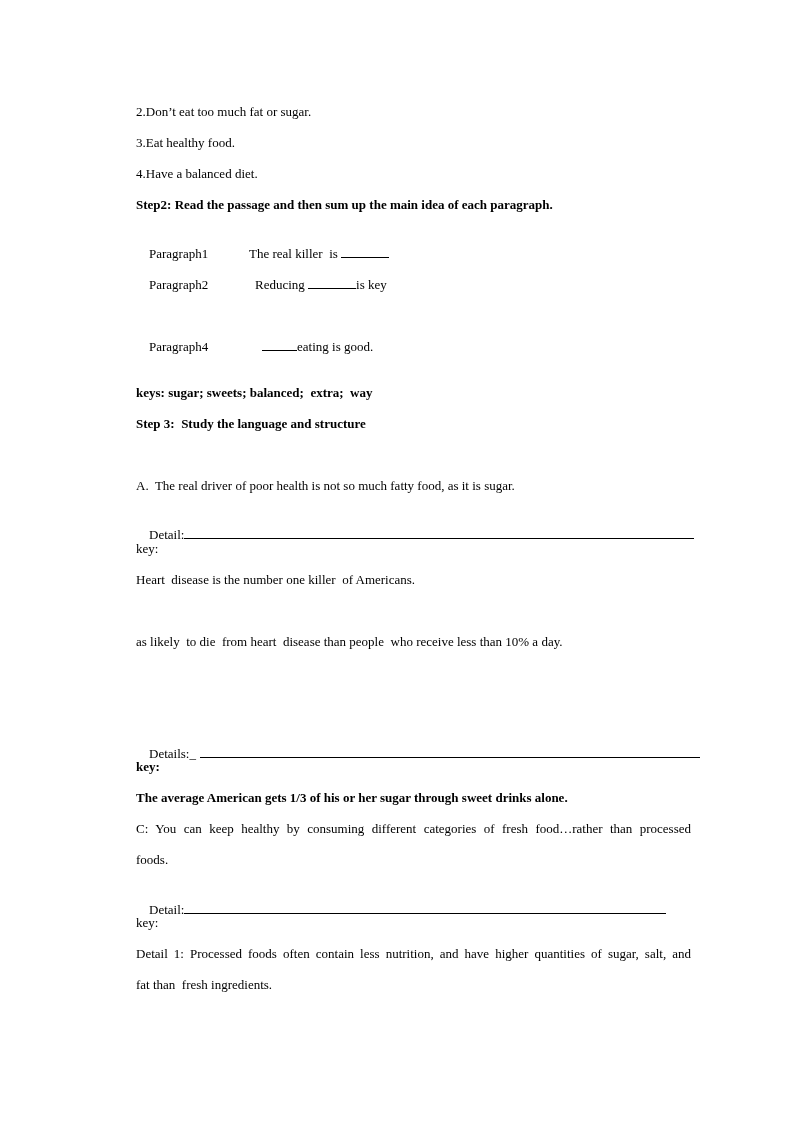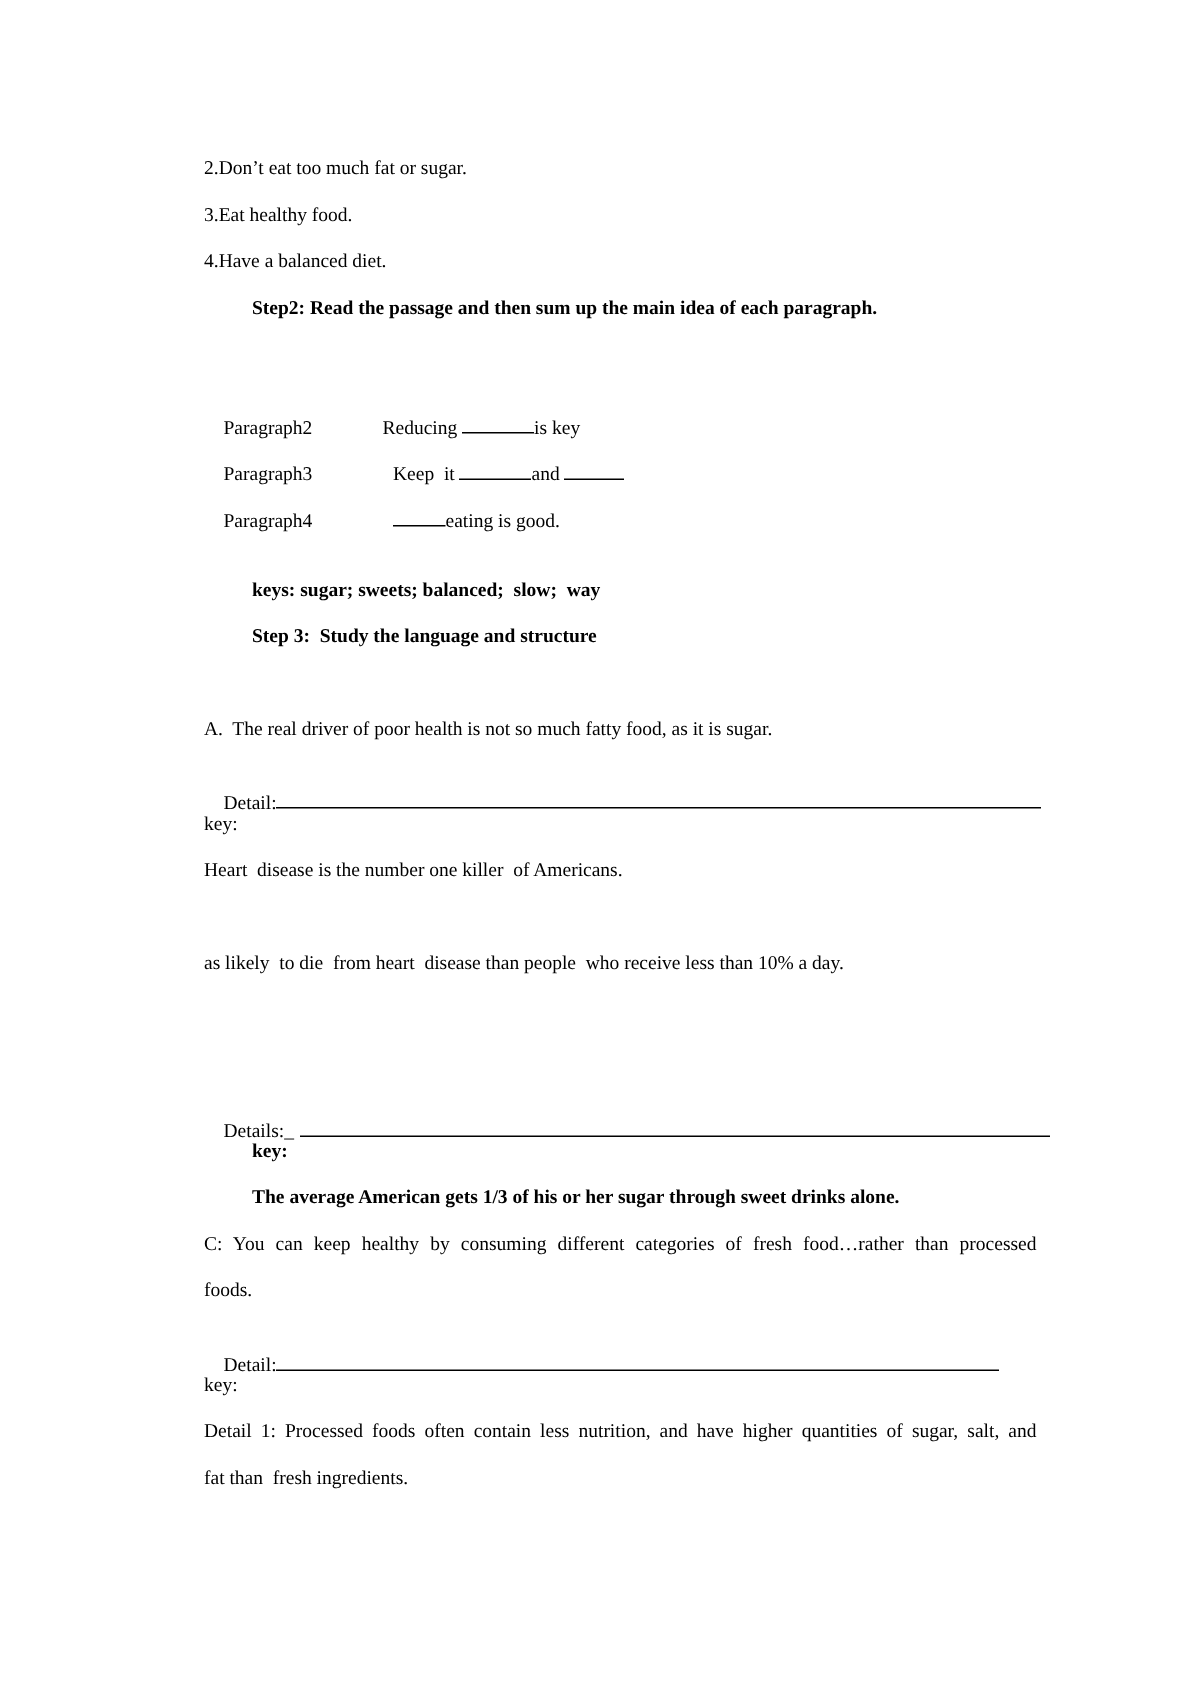--- a/index.html
+++ b/index.html
@@ -1,47 +1,47 @@
 <!DOCTYPE html>
 <html><head>
 <meta charset="utf-8">
 <style>
   html, body { margin: 0; padding: 0; background: #ffffff; }
   body { width: 794px; height: 1123px; position: relative; overflow: hidden;
          font-family: "Liberation Serif", "DejaVu Serif", serif; color: #000; }
   .page { position: absolute; left: 16px; top: 0; width: 794px; height: 914px; }
   .line { position: absolute; left: 120px; font-size: 13px; line-height: 16px; white-space: pre; }
-  .bold { font-weight: bold; margin-left: 32px; }
+  .bold { font-weight: bold; }
   .label { display: inline-block; width: 100px; }
   .blank { display: inline-block; border-bottom: 1px solid #000; height: 12px; vertical-align: baseline; }
   .detail-line { display: inline-block; border-bottom: 1px solid #000; height: 13px; vertical-align: baseline; }
   .justify { width: 555px; white-space: normal; text-align: justify; text-align-last: justify; }
 </style>
 </head>
 <body>
 
 <div class="page">
 
   <div class="line" style="top:104px">2.Don’t eat too much fat or sugar.</div>
   <div class="line" style="top:135px">3.Eat healthy food.</div>
   <div class="line" style="top:166px">4.Have a balanced diet.</div>
 
   <div class="line bold" style="top:197px">Step2: Read the passage and then sum up the main idea of each paragraph.</div>
 
+  <div class="line" style="top:229px">
+    <span class="label">Paragraph1</span><span>The real killer  is </span><span class="blank" style="width:48px"></span>
+  </div>
   <div class="line" style="top:260px">
     <span class="label" style="width:106px">Paragraph2</span><span>Reducing </span><span class="blank" style="width:48px"></span><span>is key</span>
-  </div>
-  <div class="line" style="top:291px">
-    <span class="label" style="width:113px">Paragraph3</span><span>Keep  it </span><span class="blank" style="width:48px"></span><span>and </span><span class="blank" style="width:40px"></span>
   </div>
   <div class="line" style="top:322px">
     <span class="label" style="width:113px">Paragraph4</span><span class="blank" style="width:35px"></span><span>eating is good.</span>
   </div>
 
-  <div class="line bold" style="top:385px">keys: sugar; sweets; balanced;  slow;  way</div>
+  <div class="line bold" style="top:385px">keys: sugar; sweets; balanced;  extra;  way</div>
 
   <div class="line bold" style="top:416px">Step 3:  Study the language and structure</div>
 
   <div class="line" style="top:478px">A.  The real driver of poor health is not so much fatty food, as it is sugar.</div>
   <div class="line" style="top:509px">
     <span>Detail:</span><span class="detail-line" style="width:510px"></span>
   </div>
   <div class="line" style="top:541px">key:</div>
   <div class="line" style="top:572px">Heart  disease is the number one killer  of Americans.</div>
   <div class="line" style="top:634px">as likely  to die  from heart  disease than people  who receive less than 10% a day.</div>

